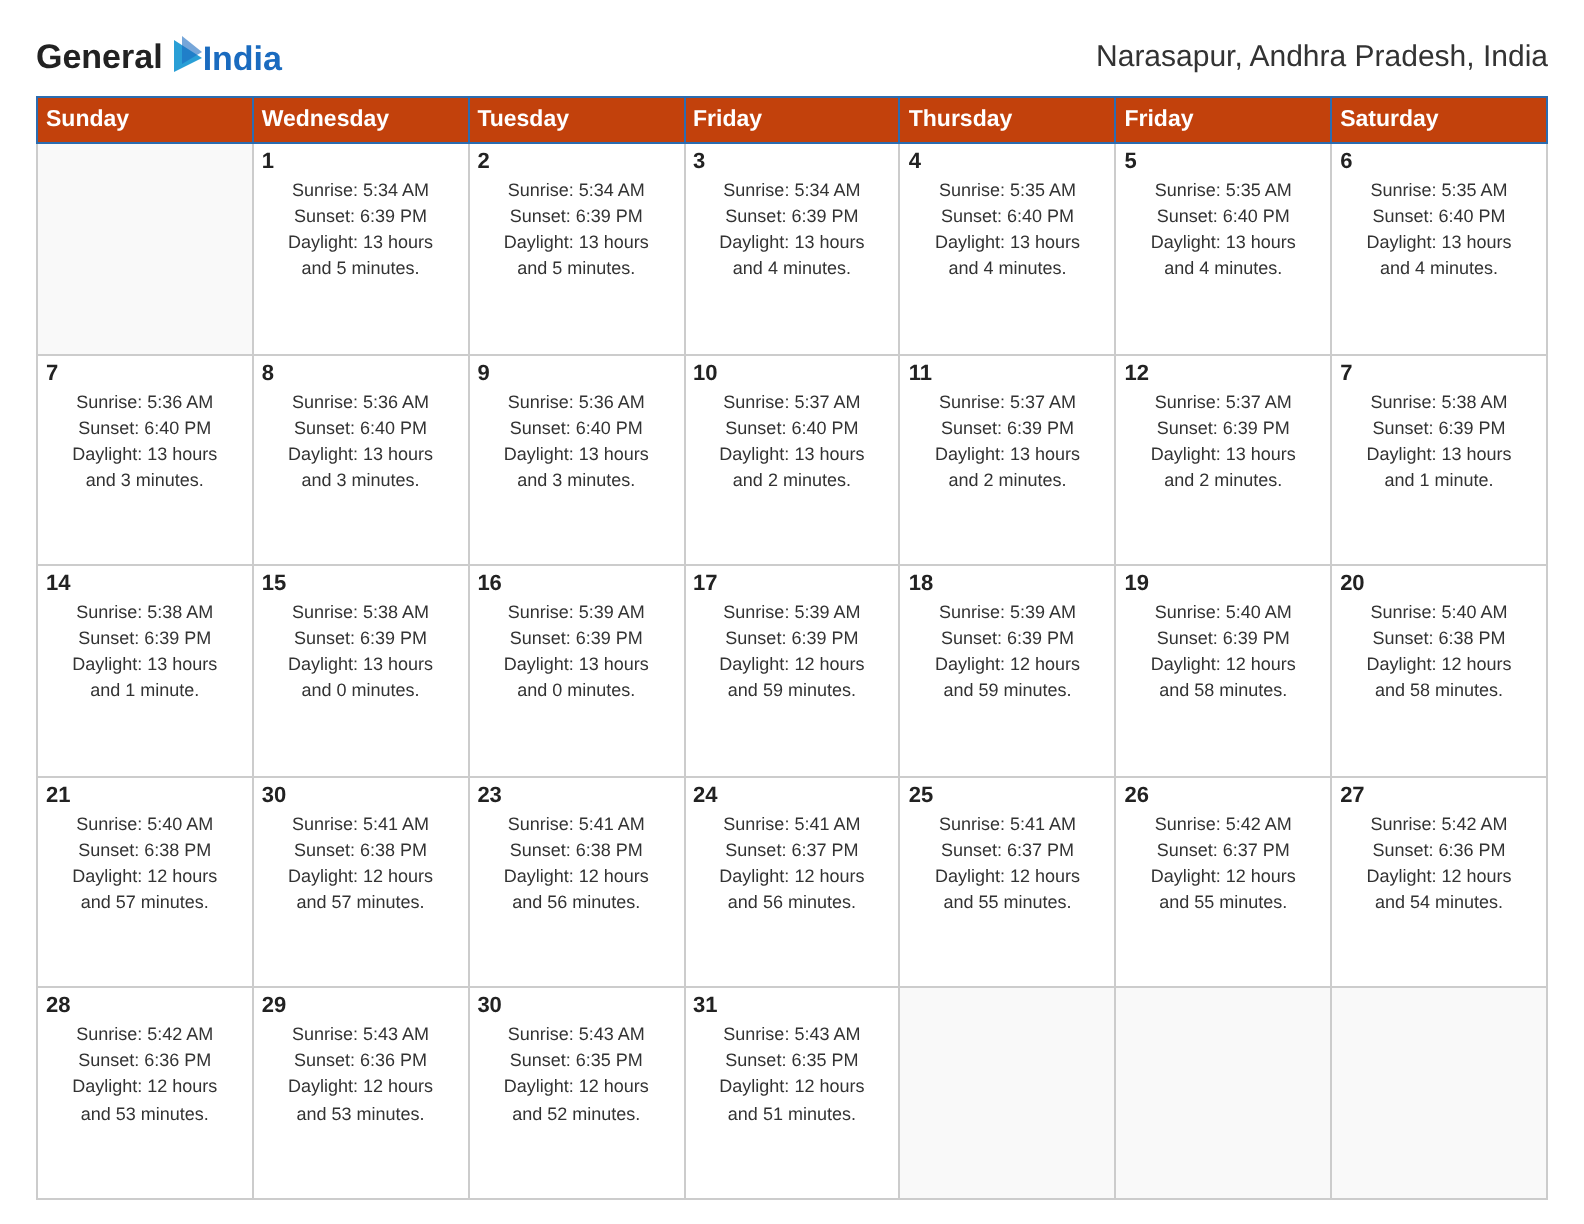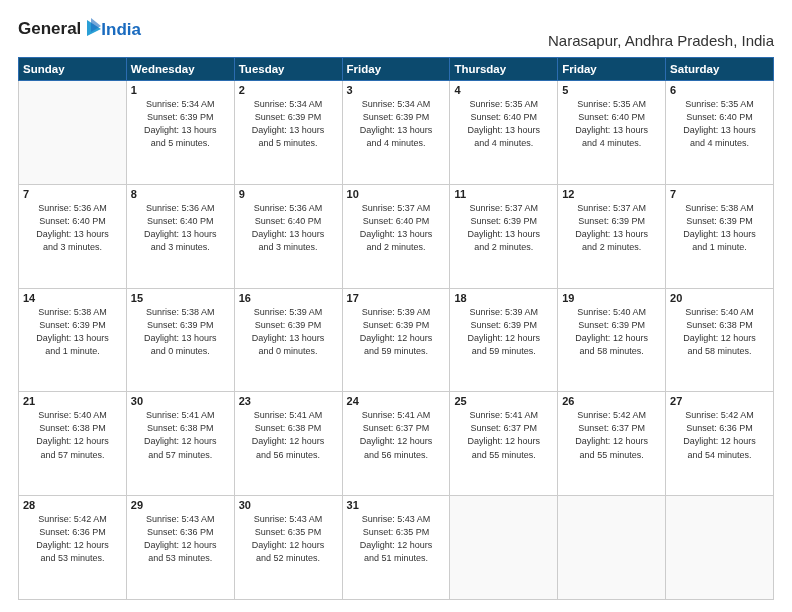--- a/index.html
+++ b/index.html
@@ -28,29 +28,29 @@
     }
     .month-title {
       font-size: 38px;
       font-weight: bold;
       color: #1a1a2e;
       line-height: 1.1;
     }
     .location-title {
       font-size: 15px;
       color: #333;
-      margin-top: 14px;
+      margin-top: 2px;
     }
     .calendar-table {
       width: 100%;
       border-collapse: collapse;
       flex: 1;
     }
     .calendar-table th {
-      background: #0c4a6e;
+      background: #c2410c;
       color: #fff;
       font-size: 11.5px;
       font-weight: bold;
       padding: 5px 4px;
       text-align: left;
       border: 1px solid #2b6cb0;
     }
     .calendar-table td {
       border: 1px solid #ccc;
       vertical-align: top;

